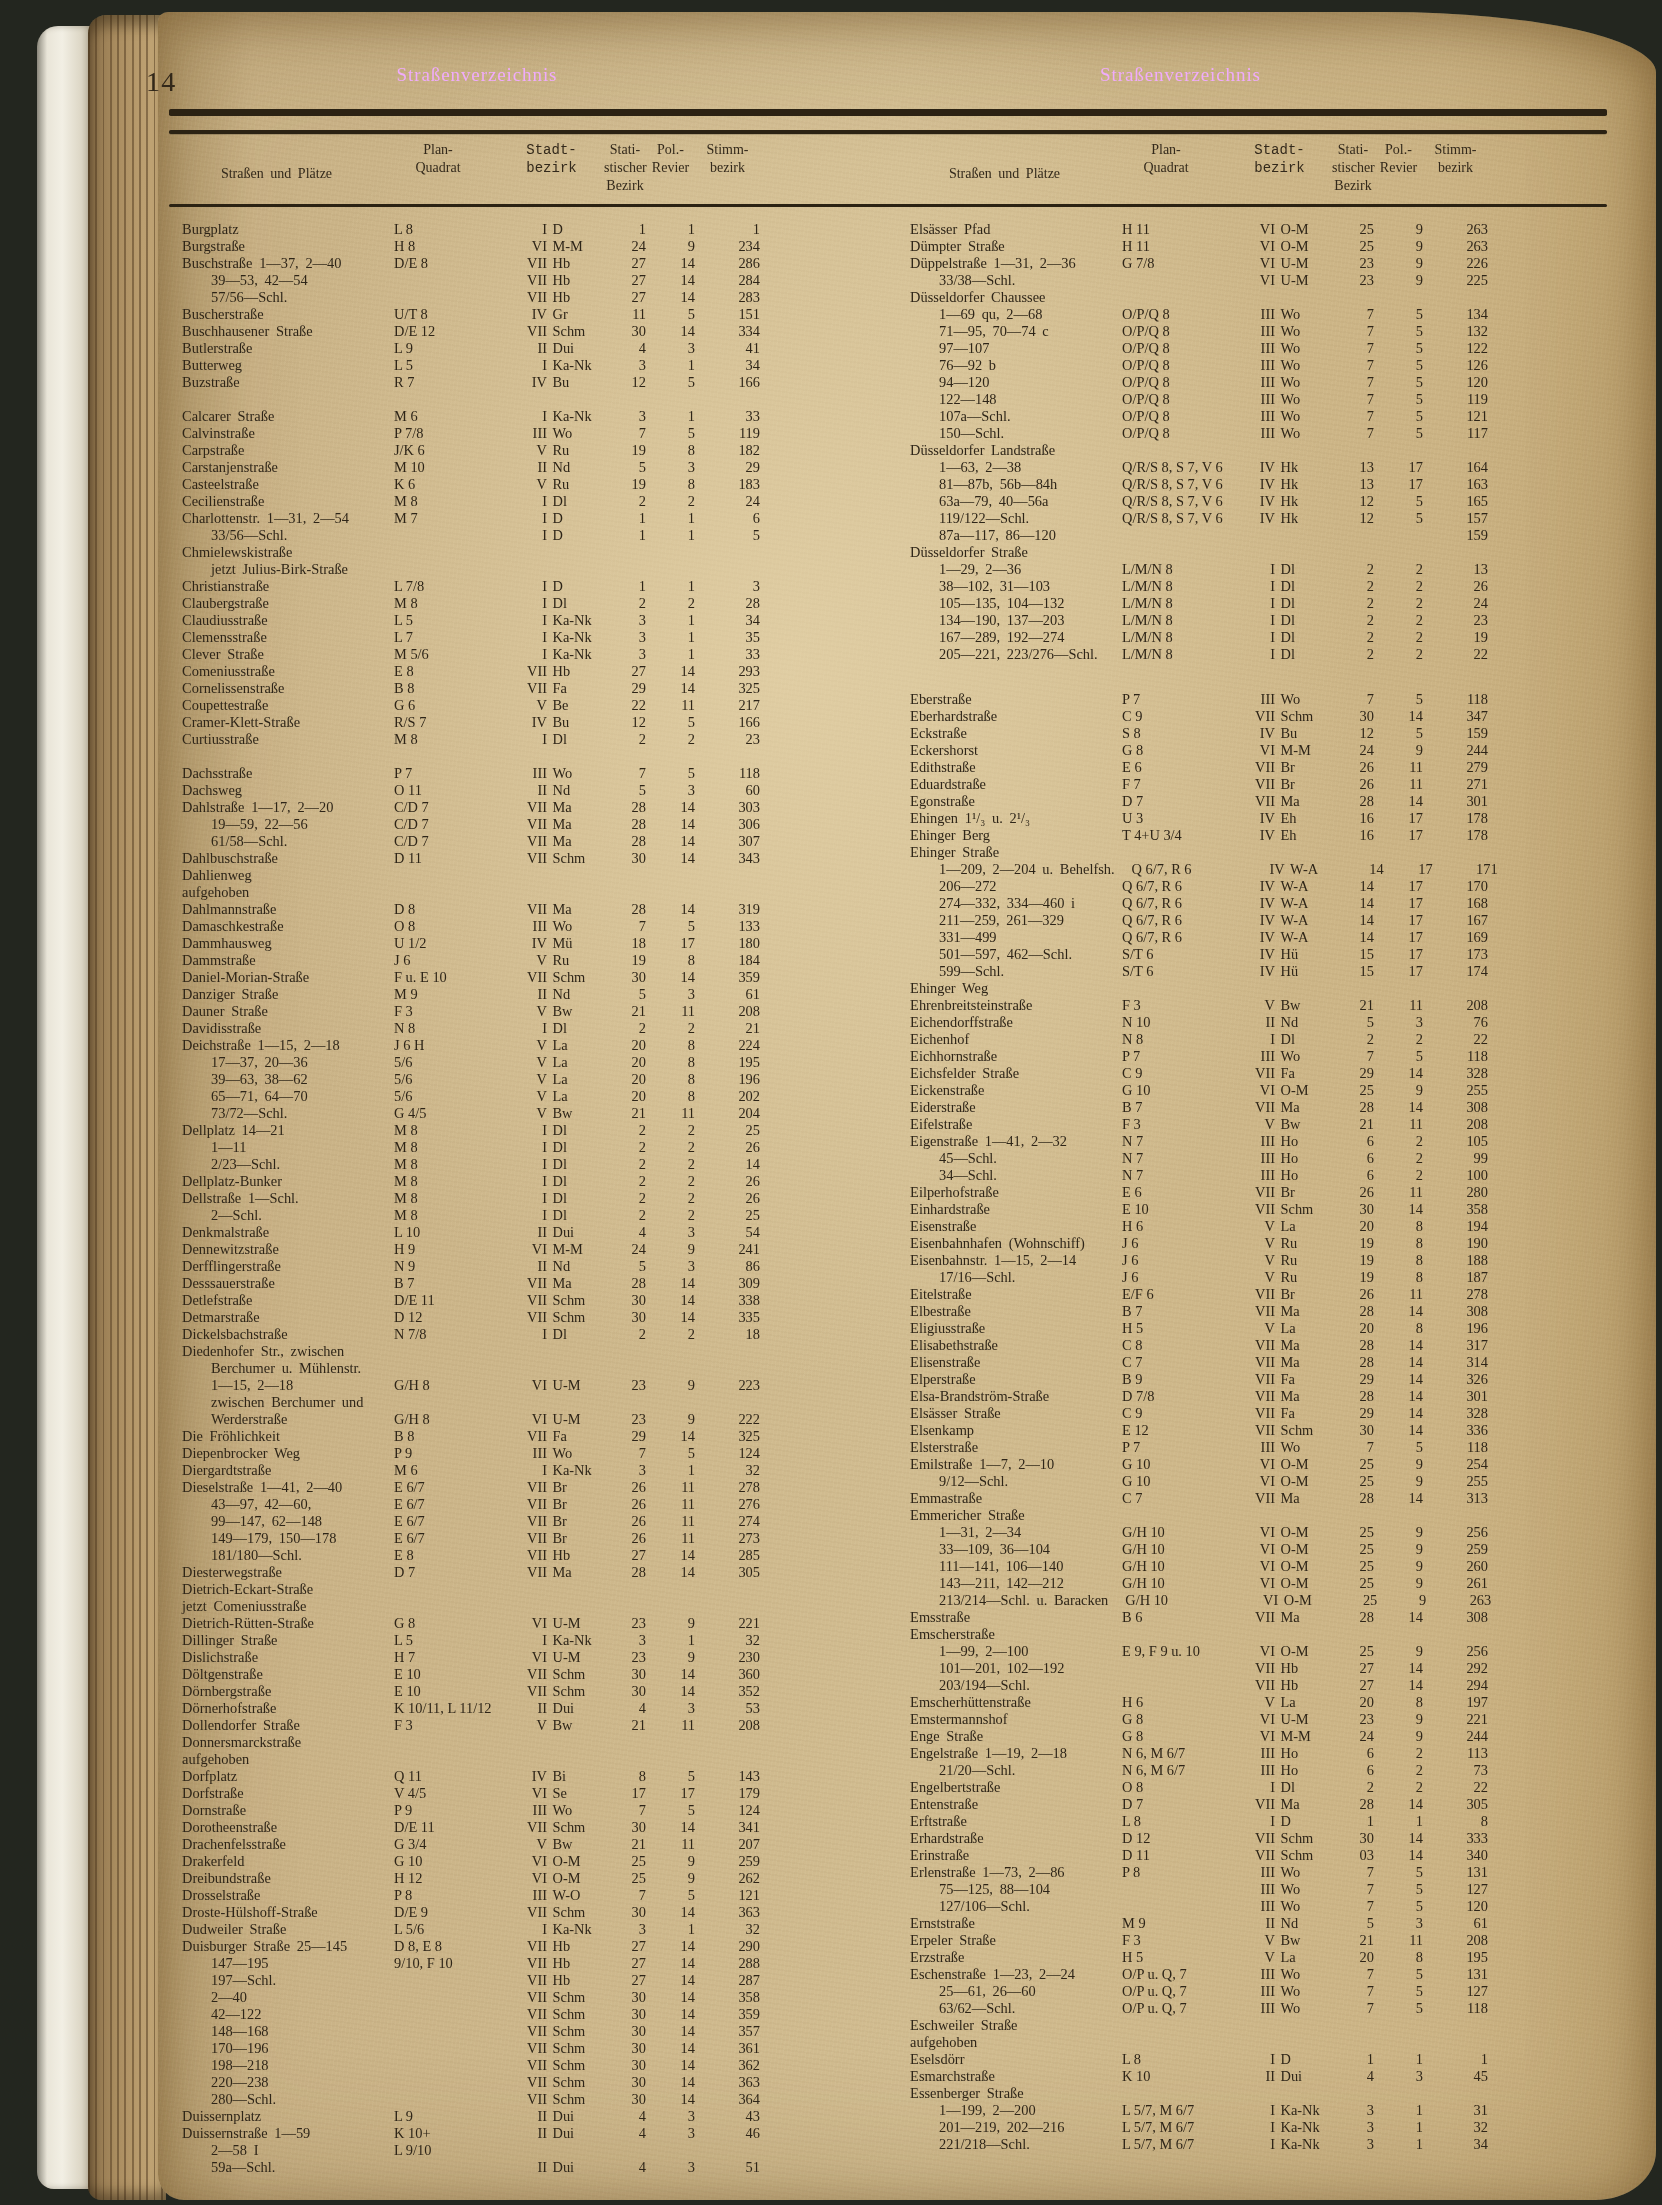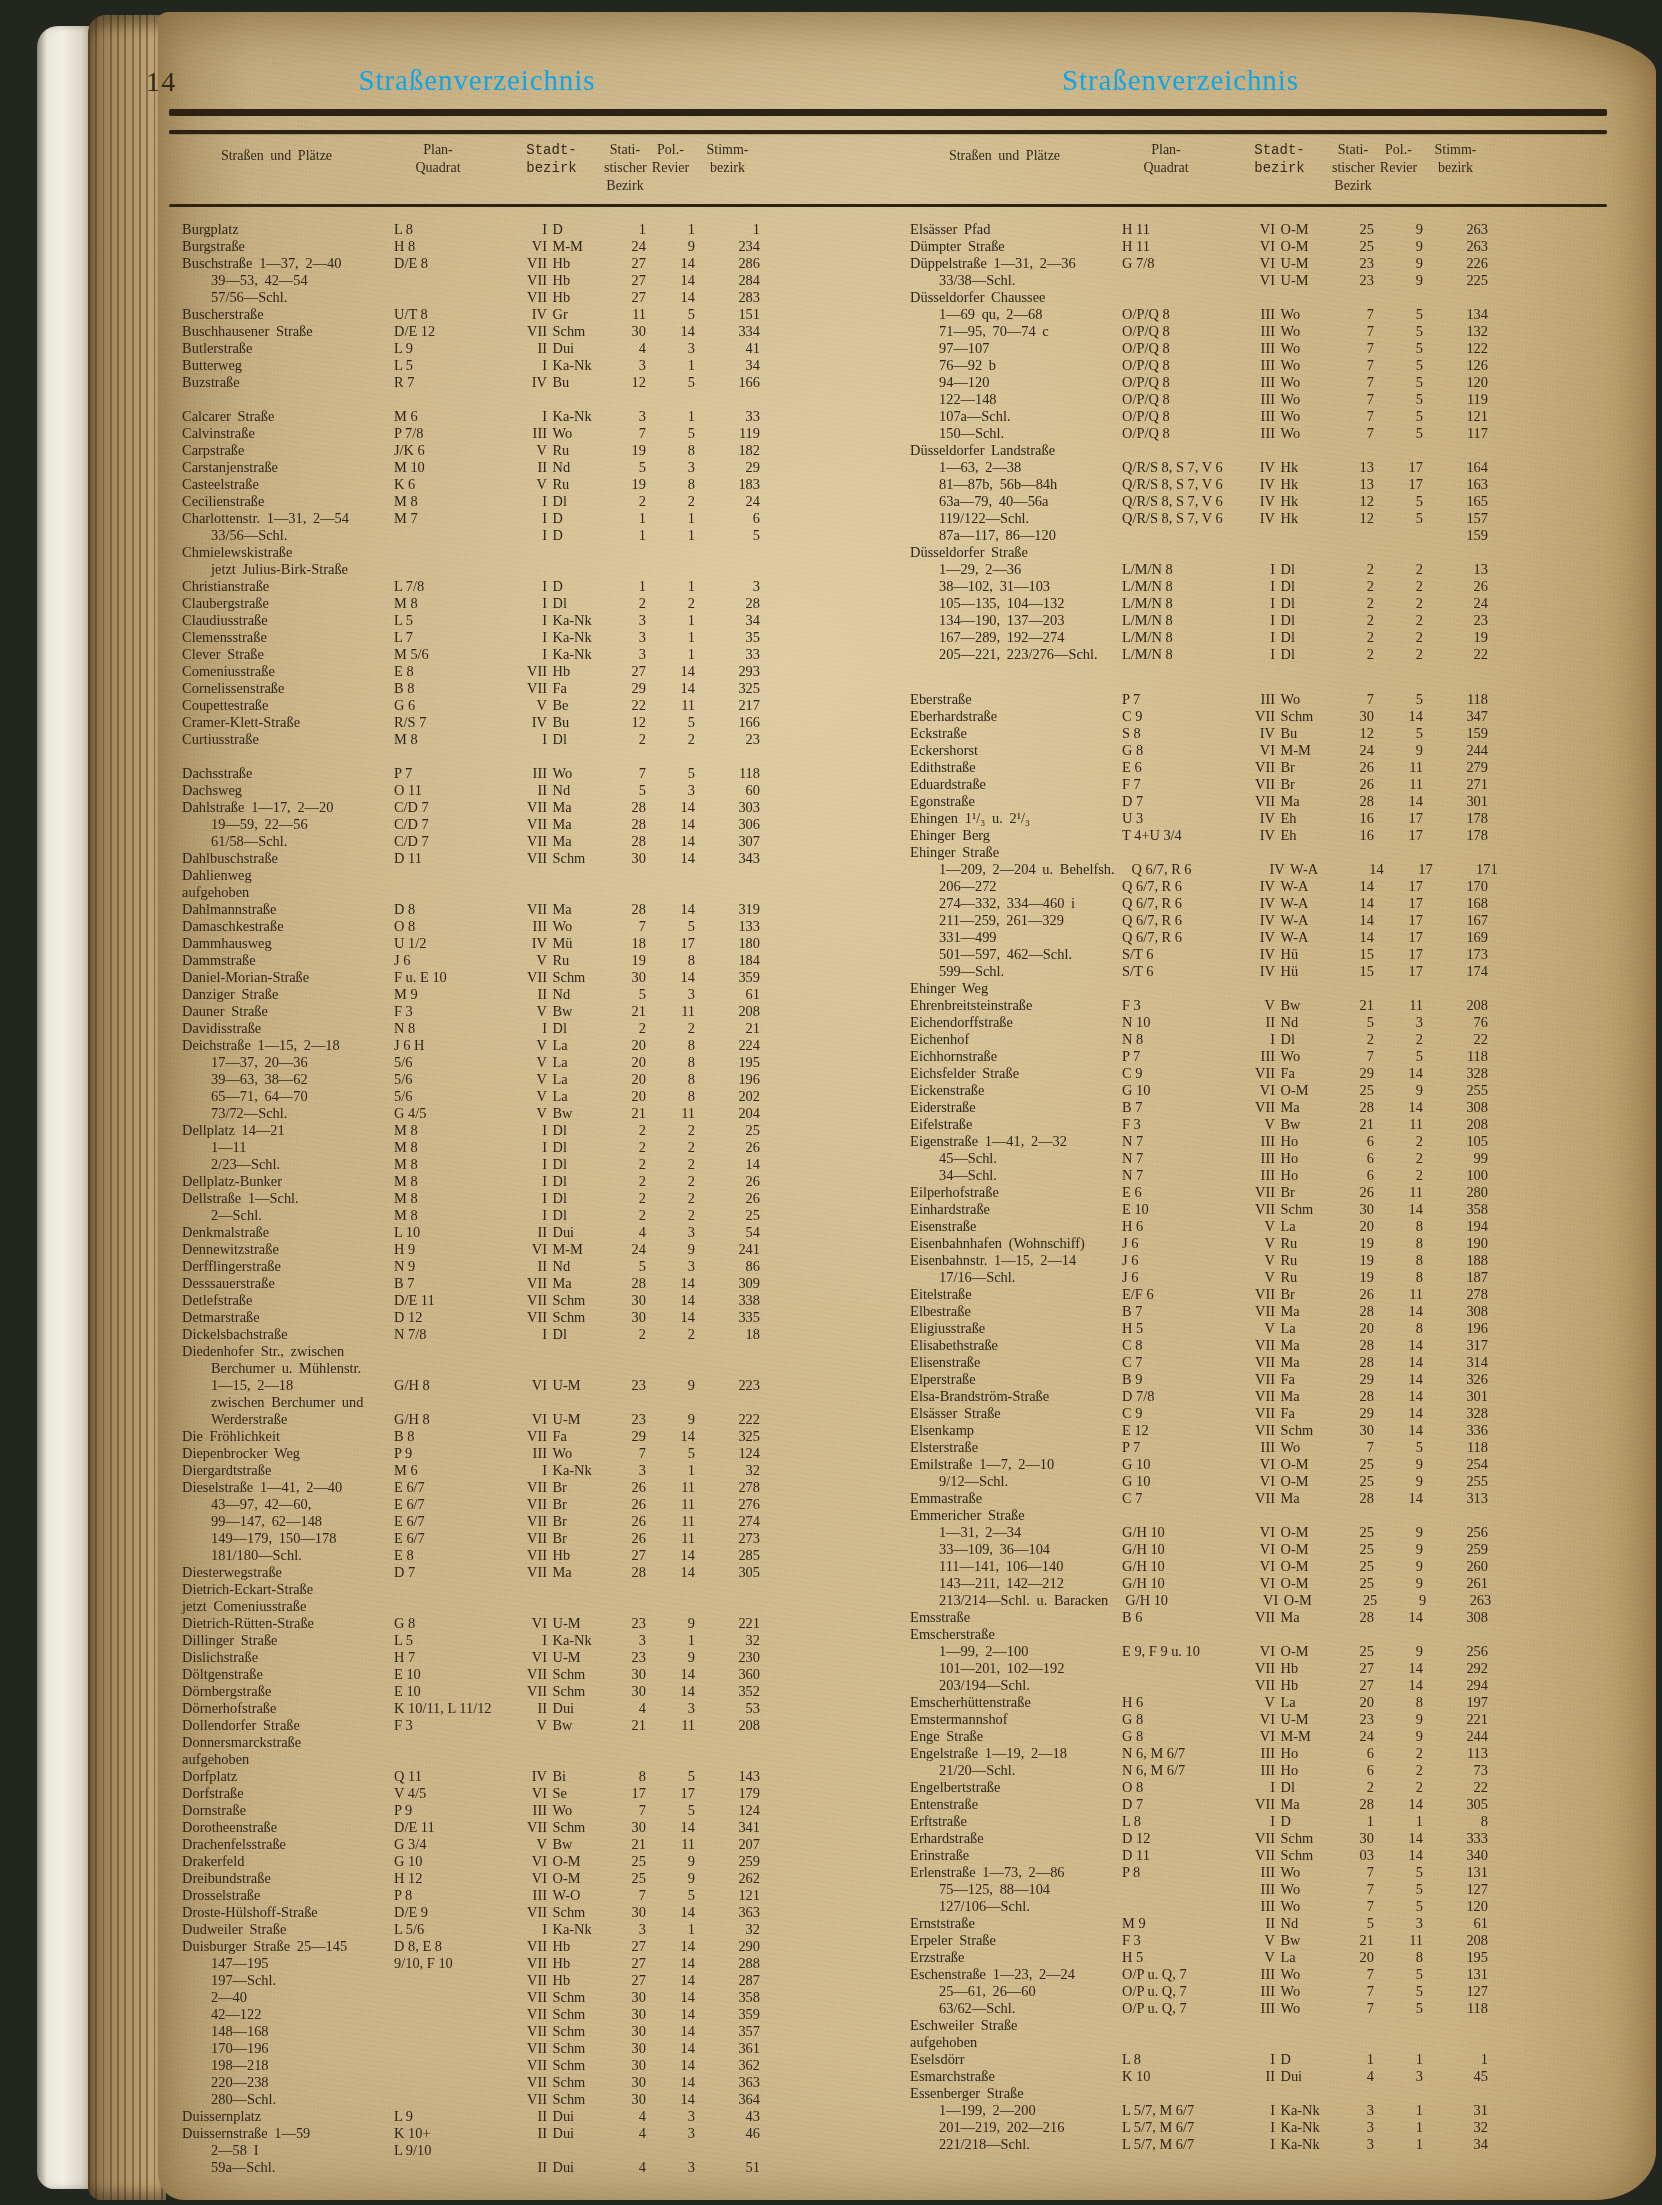--- a/index.html
+++ b/index.html
@@ -38,39 +38,39 @@
       inset 0 16px 37px rgba(96,66,24,.22),
       inset -11px 0 37px rgba(96,66,24,.22);
   }
   
   .pageno{
     position:absolute;left:146px;top:66px;width:73px;
     font-size:28px;letter-spacing:1.2px;color:#32281a;
   }
   .running-title{
     position:absolute;top:64px;height:37px;
-    font-size:29px;letter-spacing:0.9px;color:#0ea5e9;
+    font-size:19px;letter-spacing:0.9px;color:#f0abfc;
     text-align:center;white-space:nowrap;
   }
   #title-left{left:202px;width:550px;}
   #title-right{left:887px;width:587px;}
   .rule{position:absolute;left:169px;width:1438px;background:#2b2213;border-radius:1.8px;}
   #rule-1{top:109px;height:7.3px;}
   #rule-2{top:130px;height:4.3px;box-shadow:0 0.6px 0 rgba(43,34,19,.4);}
   #rule-3{top:204px;height:3.1px;}
 
   .colblock{position:absolute;width:584px;}
   #head-left,#col-left{left:176px;}
   #head-right,#col-right{left:904px;}
   #head-left,#head-right{top:141px;}
   #col-left,#col-right{top:221px;}
 
   .hrow{display:flex;align-items:flex-start;font-size:14px;color:#33291b;}
   .hcell{line-height:18px;text-align:center;white-space:nowrap;}
-  .hc-name{flex:1 1 auto;margin-top:6px;word-spacing:3.1px;}
+  .hc-name{flex:1 1 auto;margin-top:24px;word-spacing:3.1px;}
   .hc-plan{width:122px;}
   .hc-stadt{width:105px;font-family:Liberation Mono, monospace;}
   .hc-stat{width:42px;text-align:center;}
   .hc-pol{width:49px;}
   .hc-stimm{width:65px;}
 
   .row{display:flex;align-items:baseline;height:17px;line-height:17px;white-space:nowrap;font-size:14.4px;}
   .c{flex:none;overflow:visible;}
   .c-name{flex:1 1 auto;padding-left:6.1px;word-spacing:3.1px;}
   .c-name.ind{padding-left:35px;}

